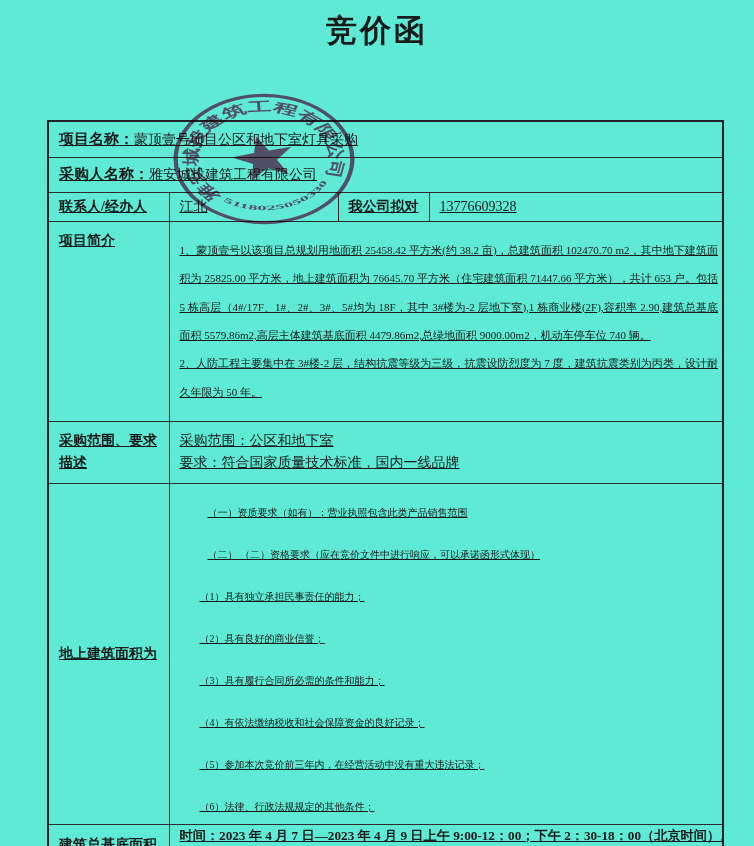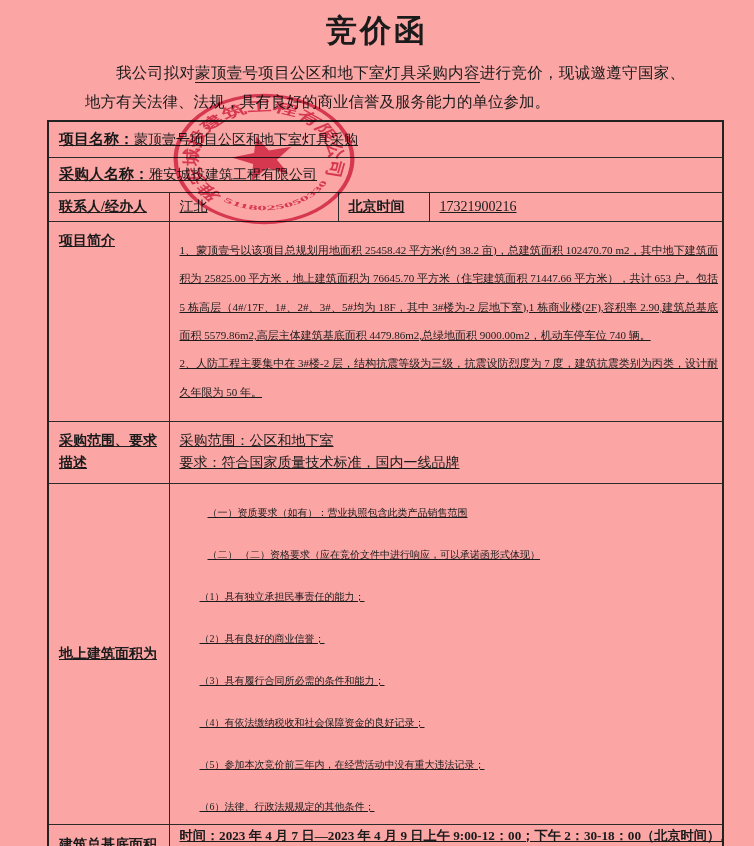--- a/index.html
+++ b/index.html
@@ -1,21 +1,21 @@
 <!DOCTYPE html>
 <html><head>
 <meta charset="utf-8">
 <style>
   * { margin:0; padding:0; box-sizing:border-box; }
   html,body { background:#e9e9e9; }
   .page {
     position:relative;
     width:754px; height:846px;
     margin:0 auto;
-    background:#fca5a5;
+    background:#5eead4;
     font-family:"Liberation Serif","DejaVu Serif",serif;
     color:#1b1b1b;
     overflow:hidden;
   }
   .doc-title {
     position:absolute; top:10px; left:0; right:0;
     text-align:center;
     font-size:31px; font-weight:bold; letter-spacing:3px;
   }
   .intro {
@@ -61,41 +61,40 @@
   .stamp svg { width:100%; height:100%; }
   .stamp text { font-family:"Liberation Serif","DejaVu Serif",serif; font-weight:bold; }
 </style>
 </head>
 <body>
 
 <div class="page">
 
   <h1 class="doc-title">竞价函</h1>
 
-  <p class="intro"><span>我公司拟对</span><span class="u">蒙顶壹号项目公区和地下室灯具采购内容</span><span>进行竞价，现诚邀遵守国家、地方有关法律、法规，具有良好的商业信誉及服务能力的单位参加。</span></p>
 
   <table class="bid">
     <colgroup>
       <col style="width:121px">
         <col style="width:169px">
         <col style="width:91px">
         <col style="width:294px">
     </colgroup>
     <tbody>
       <tr>
         <td colspan="4" style="height:36px" class="nowrap"><span class="lbl">项目名称：</span><span>蒙顶壹号项目公区和地下室灯具采购</span></td>
       </tr>
       <tr>
         <td colspan="4" style="height:35px" class="nowrap"><span class="lbl">采购人名称：</span><span>雅安城投建筑工程有限公司</span></td>
       </tr>
       <tr>
         <td style="height:29px" class="label-cell nowrap">联系人/经办人</td>
         <td class="nowrap">江北</td>
-        <td class="label-cell nowrap">北京时间</td>
-        <td class="nowrap">17321900216</td>
+        <td class="label-cell nowrap">我公司拟对</td>
+        <td class="nowrap">13776609328</td>
       </tr>
       <tr>
         <td style="height:200px; vertical-align:top; padding-top:8px" class="label-cell nowrap">项目简介</td>
         <td colspan="3" class="cell-profile">
           <div class="profile-para">1、蒙顶壹号以该项目总规划用地面积 25458.42 平方米(约 38.2 亩)，总建筑面积 102470.70 m2，其中地下建筑面积为 25825.00 平方米，地上建筑面积为 76645.70 平方米（住宅建筑面积 71447.66 平方米），共计 653 户。包括 5 栋高层（4#/17F、1#、2#、3#、5#均为 18F，其中 3#楼为-2 层地下室),1 栋商业楼(2F),容积率 2.90,建筑总基底面积 5579.86m2,高层主体建筑基底面积 4479.86m2,总绿地面积 9000.00m2，机动车停车位 740 辆。</div>
           <div class="profile-para">2、人防工程主要集中在 3#楼-2 层，结构抗震等级为三级，抗震设防烈度为 7 度，建筑抗震类别为丙类，设计耐久年限为 50 年。</div>
         </td>
       </tr>
       <tr>
         <td style="height:62px" class="label-cell cell-scope-label">采购范围、要求描述</td>

